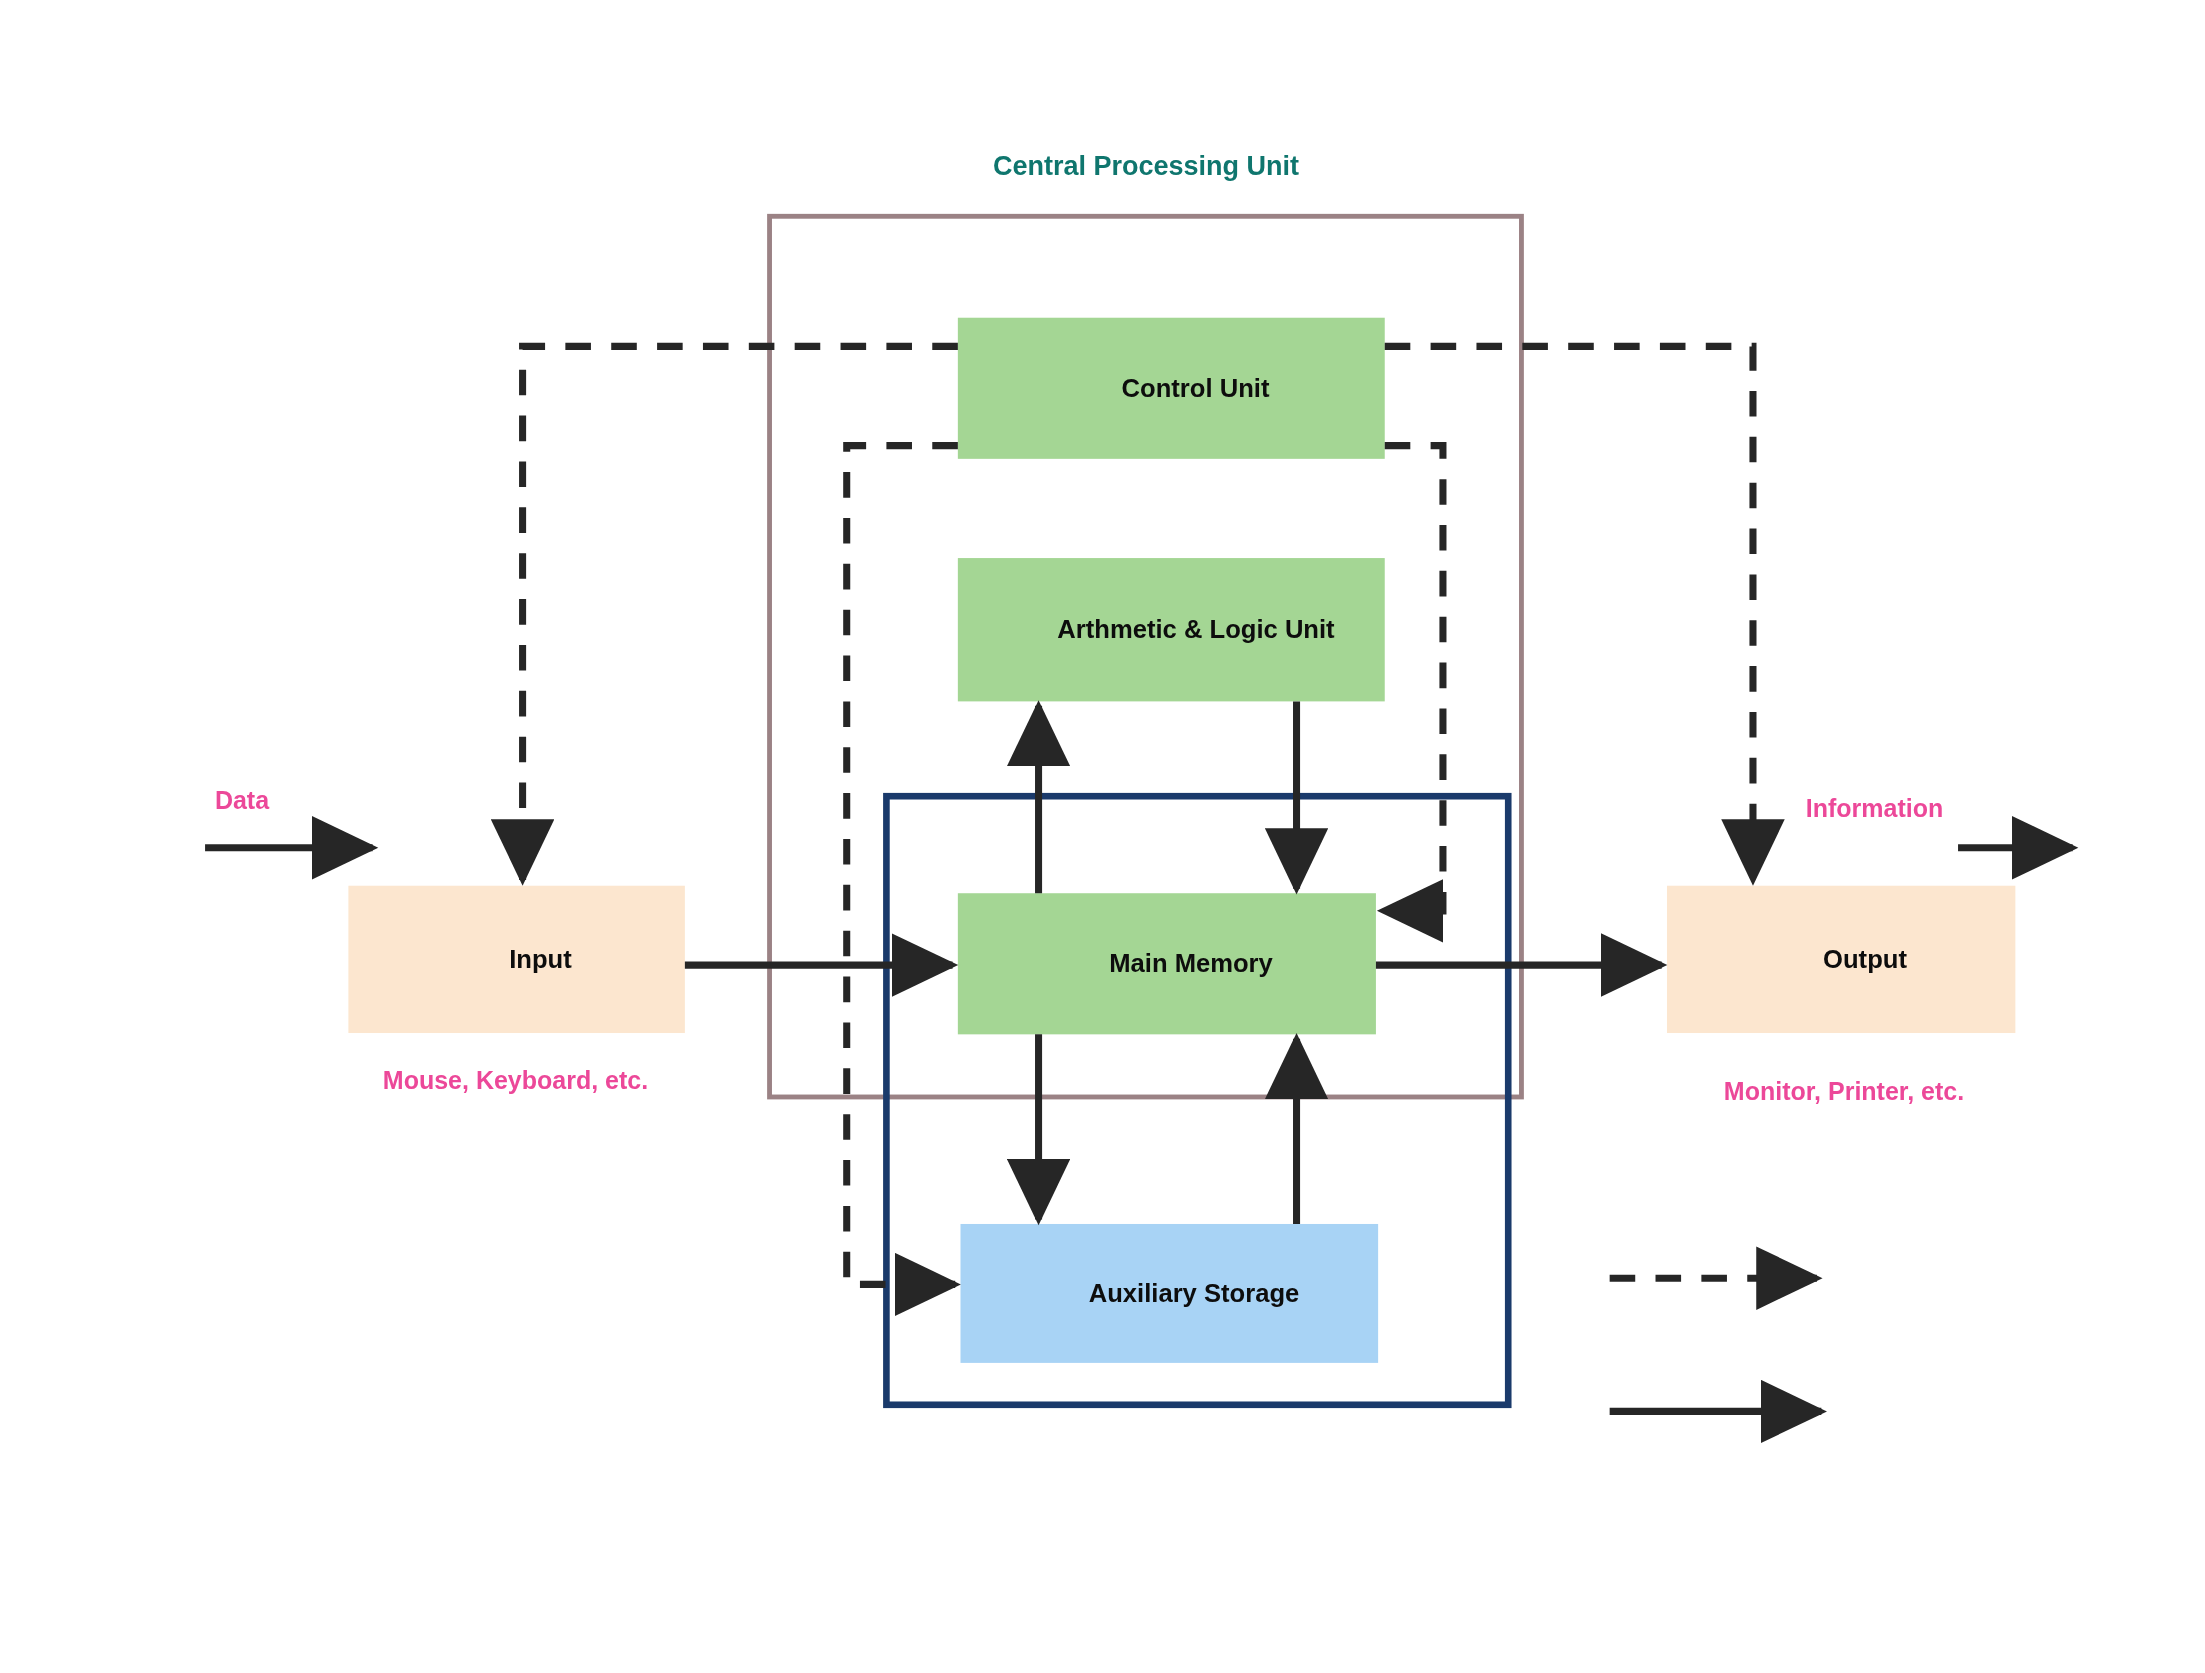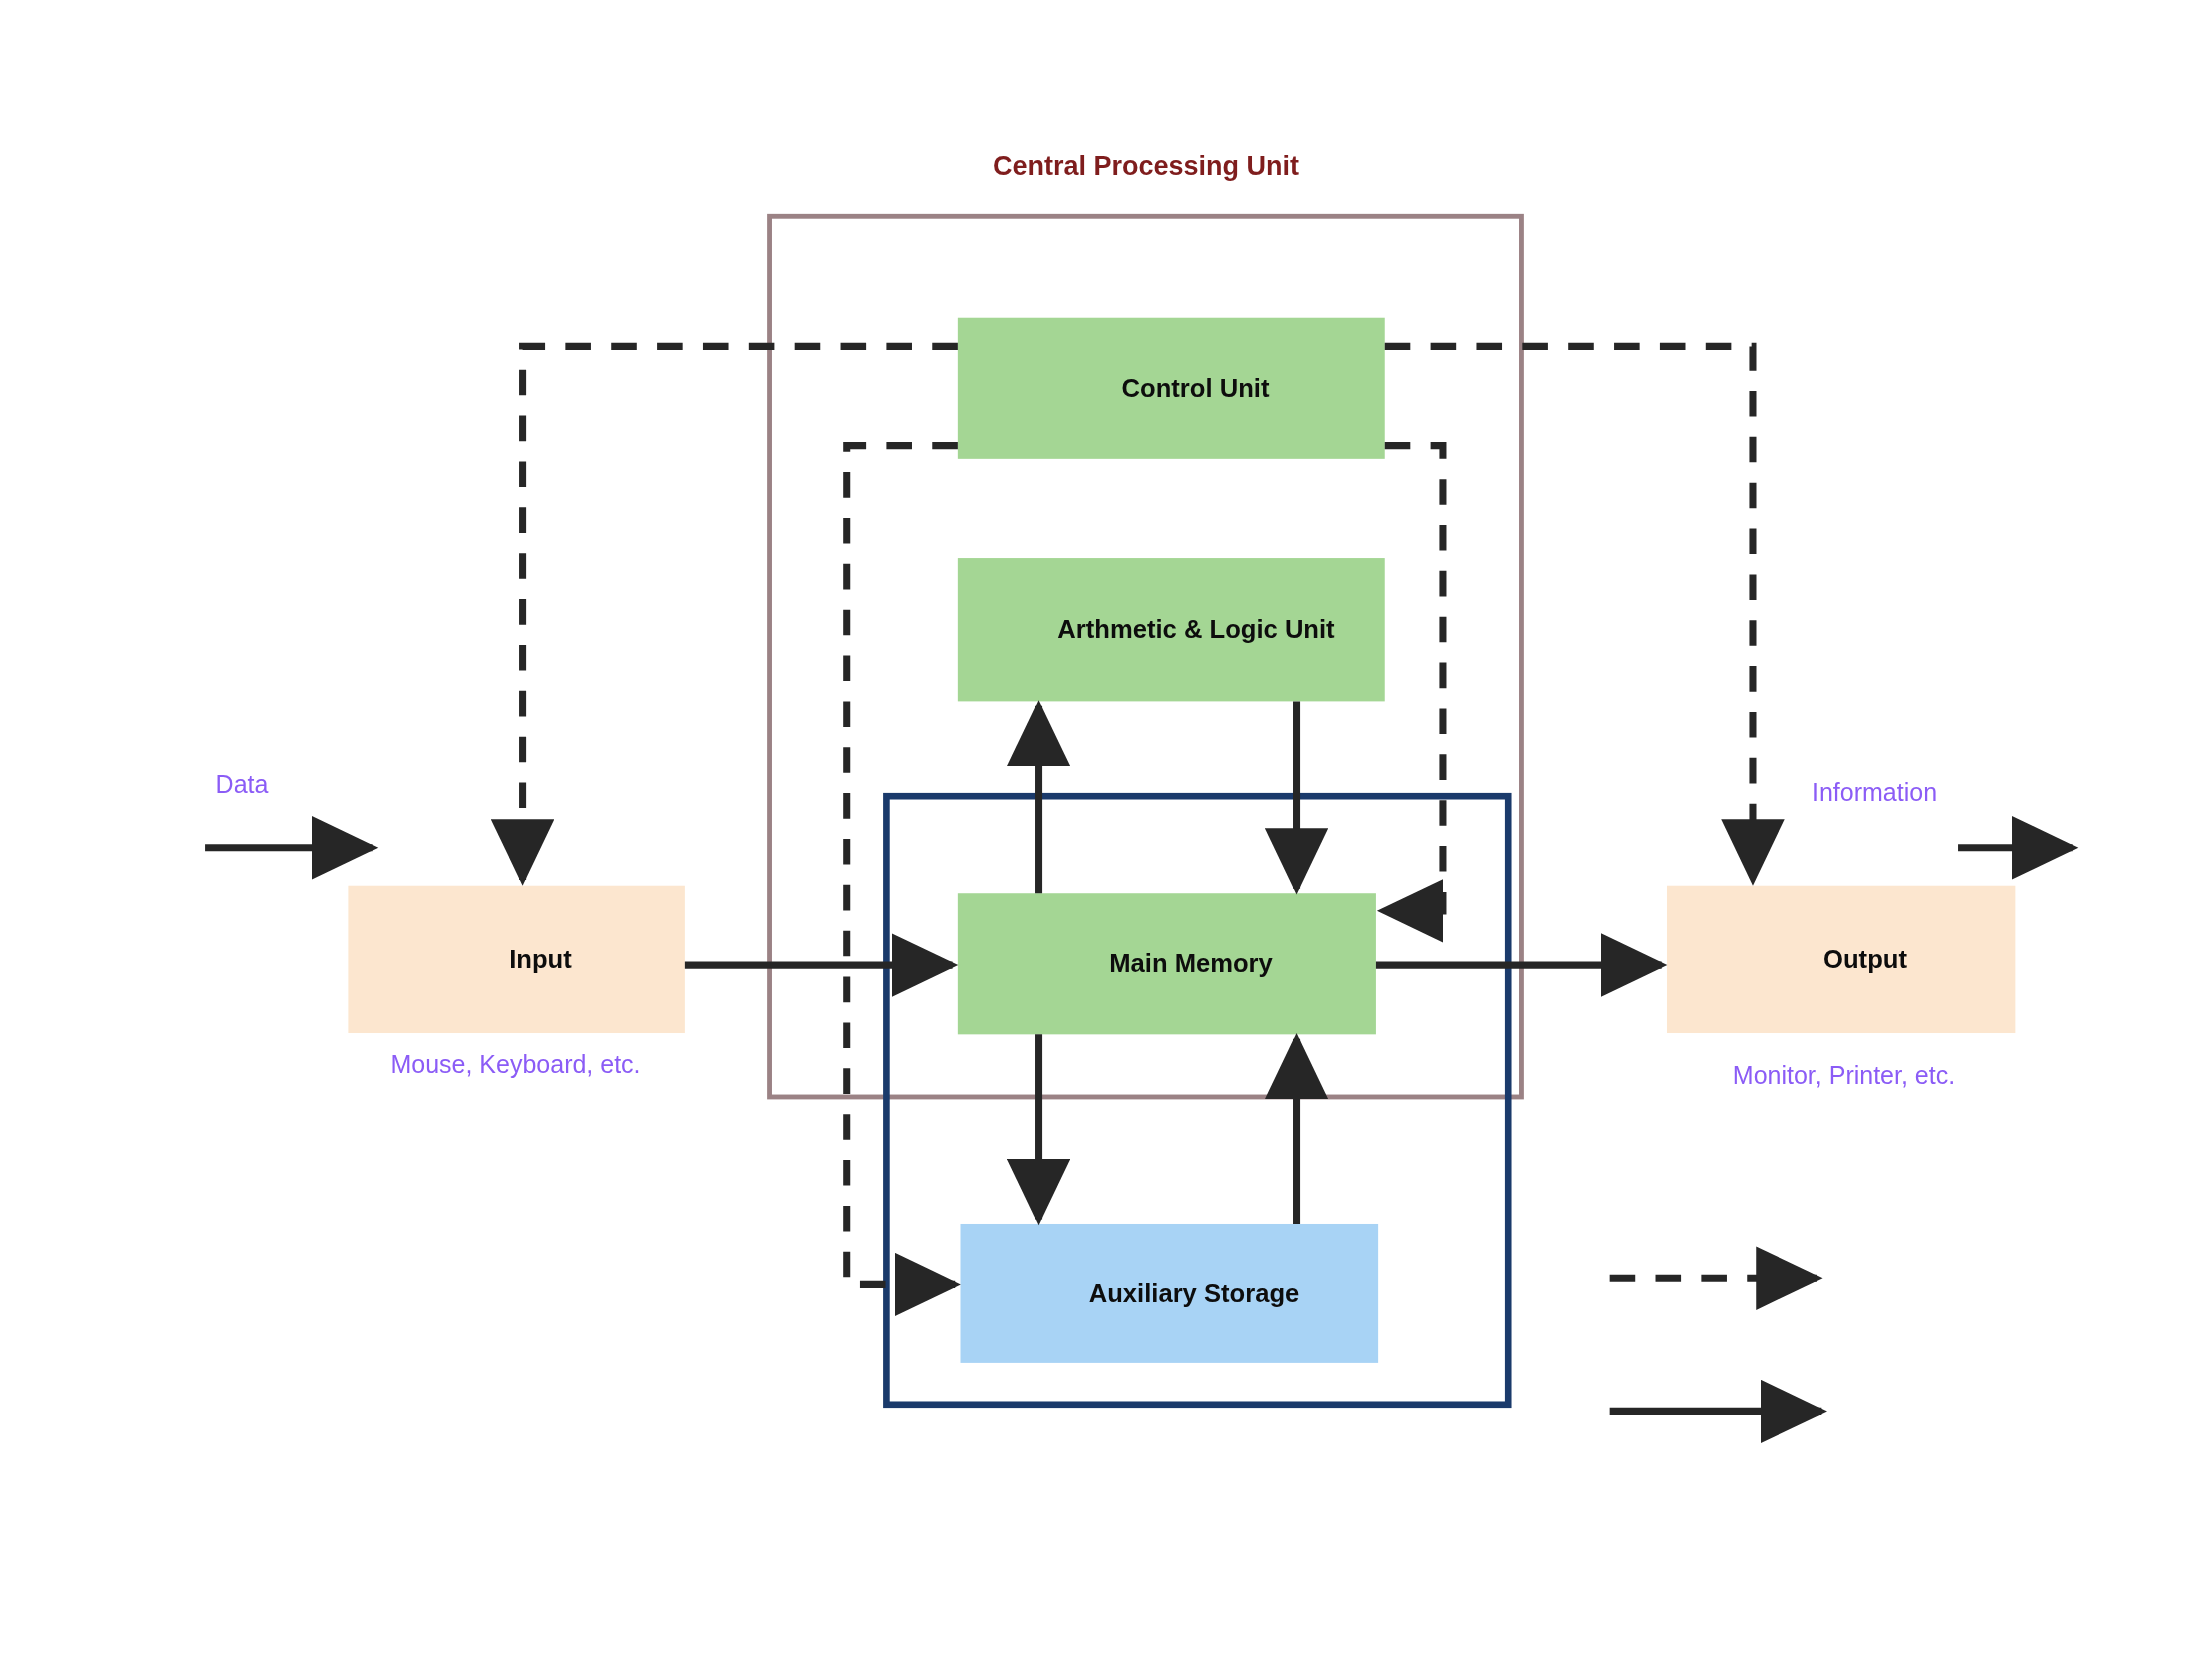--- a/index.html
+++ b/index.html
@@ -8,25 +8,26 @@
        font-family:"Liberation Sans","DejaVu Sans",sans-serif;}
   #stage{position:absolute;left:0;top:0;width:2205px;height:1674px;}
   svg#canvas{position:absolute;left:0;top:0;width:2205px;height:1674px;}
   .box-label{
     position:absolute;display:flex;align-items:center;justify-content:center;
     text-align:center;font-weight:bold;color:#0d0d0d;line-height:1.22;
     pointer-events:none;
     padding-left:24px;
   }
   .free-label{
-    position:absolute;text-align:center;color:#8b5cf6;font-weight:normal;
+    position:absolute;text-align:center;color:#ec4899;font-weight:bold;
     line-height:1.28;
+    margin-top:16px;
   }
   .group-title{
-    position:absolute;text-align:center;color:#7f1d1d;font-weight:bold;
+    position:absolute;text-align:center;color:#0f766e;font-weight:bold;
     line-height:1.2;
   }
 </style>
 </head>
 <body>
 
 <div id="stage">
 
   <svg id="canvas" viewBox="0 0 5000 3795" xmlns="http://www.w3.org/2000/svg">
     <defs>

